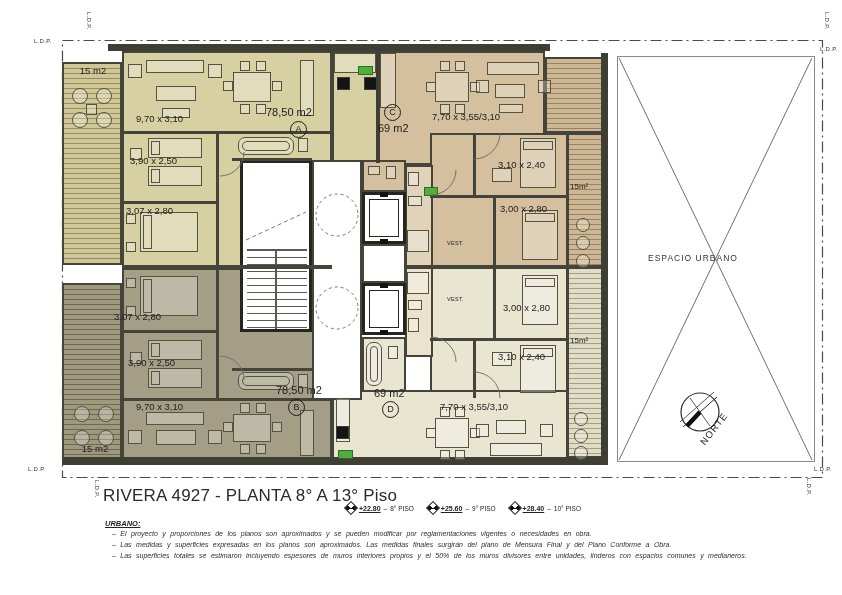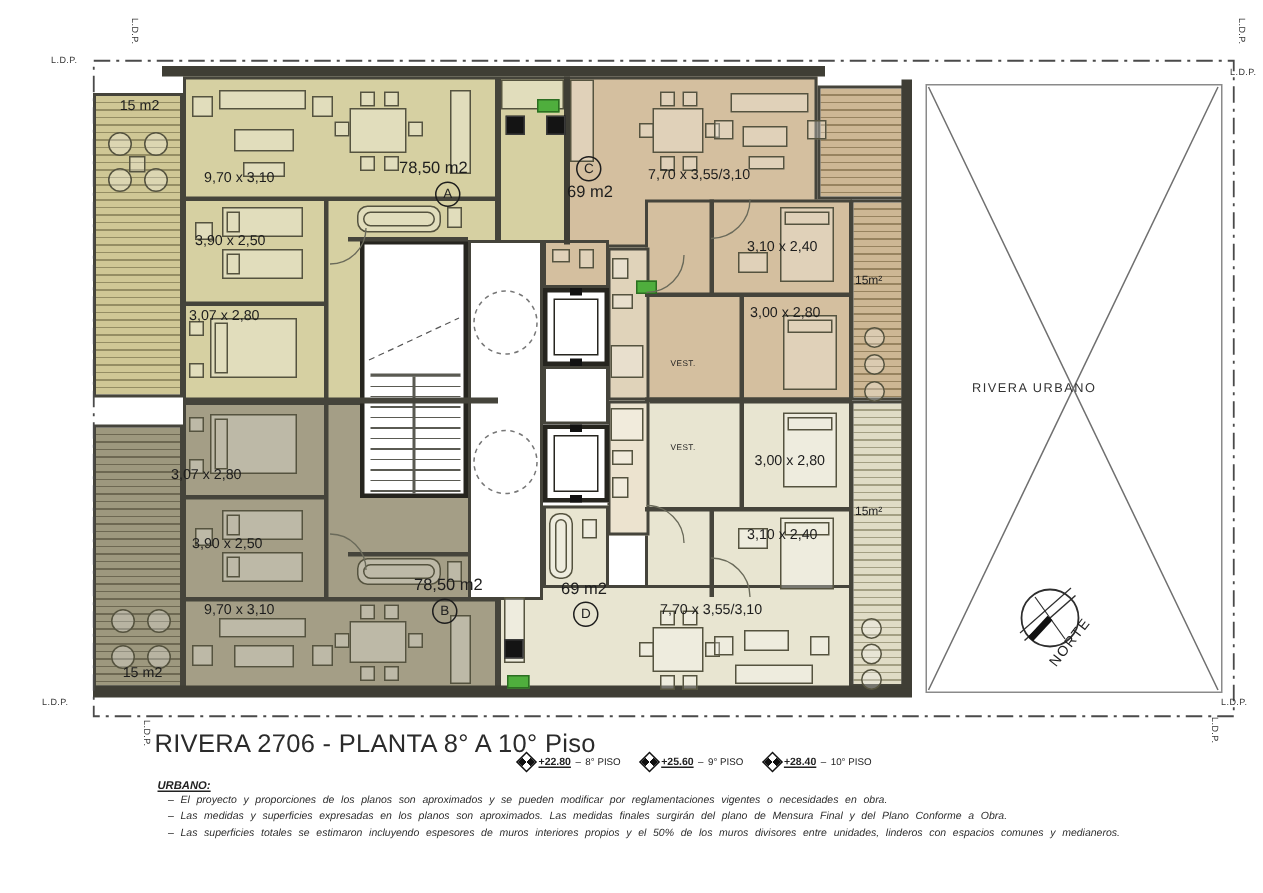--- a/index.html
+++ b/index.html
@@ -273,33 +273,33 @@
   <div class="circle-id" style="left:382px;top:401px">D</div>
   <div class="lbl" style="left:440px;top:402px">7,70 x 3,55/3,10</div>
 
   <div class="lbl" style="left:114px;top:312px">3,07 x 2,80</div>
   <div class="lbl" style="left:128px;top:358px">3,90 x 2,50</div>
   <div class="lbl area-lbl" style="left:276px;top:385px">78,50 m2</div>
   <div class="circle-id" style="left:288px;top:399px">B</div>
   <div class="lbl" style="left:136px;top:402px">9,70 x 3,10</div>
   <div class="lbl" style="left:70px;top:444px;width:50px;text-align:center">15 m2</div>
 
-  <div class="esp-lbl" style="left:648px;top:253px">RIVERA URBANO</div>
+  <div class="esp-lbl" style="left:648px;top:253px">ESPACIO URBANO</div>
   <div class="norte-lbl" style="left:702px;top:438px">NORTE</div>
 
   <div class="ldp" style="left:34px;top:38px">L.D.P.</div>
   <div class="ldp vrot" style="left:92px;top:12px">L.D.P.</div>
   <div class="ldp vrot" style="left:830px;top:12px">L.D.P.</div>
   <div class="ldp" style="left:820px;top:46px">L.D.P.</div>
   <div class="ldp" style="left:28px;top:466px">L.D.P.</div>
   <div class="ldp vrot" style="left:100px;top:480px">L.D.P.</div>
   <div class="ldp" style="left:814px;top:466px">L.D.P.</div>
   <div class="ldp vrot" style="left:812px;top:478px">L.D.P.</div>
 
-  <div class="title-row">RIVERA 2706  - PLANTA 8° A 10° Piso</div>
+  <div class="title-row">RIVERA 4927  - PLANTA 8° A 13° Piso</div>
 
   <div class="levels">
     <div class="level-item">
       <span class="bench"></span>
       <span class="elevtxt">+22.80</span>
       <span class="floortxt">–</span>
       <span class="floortxt">8° PISO</span>
     </div>
     <div class="level-item">
       <span class="bench"></span>

